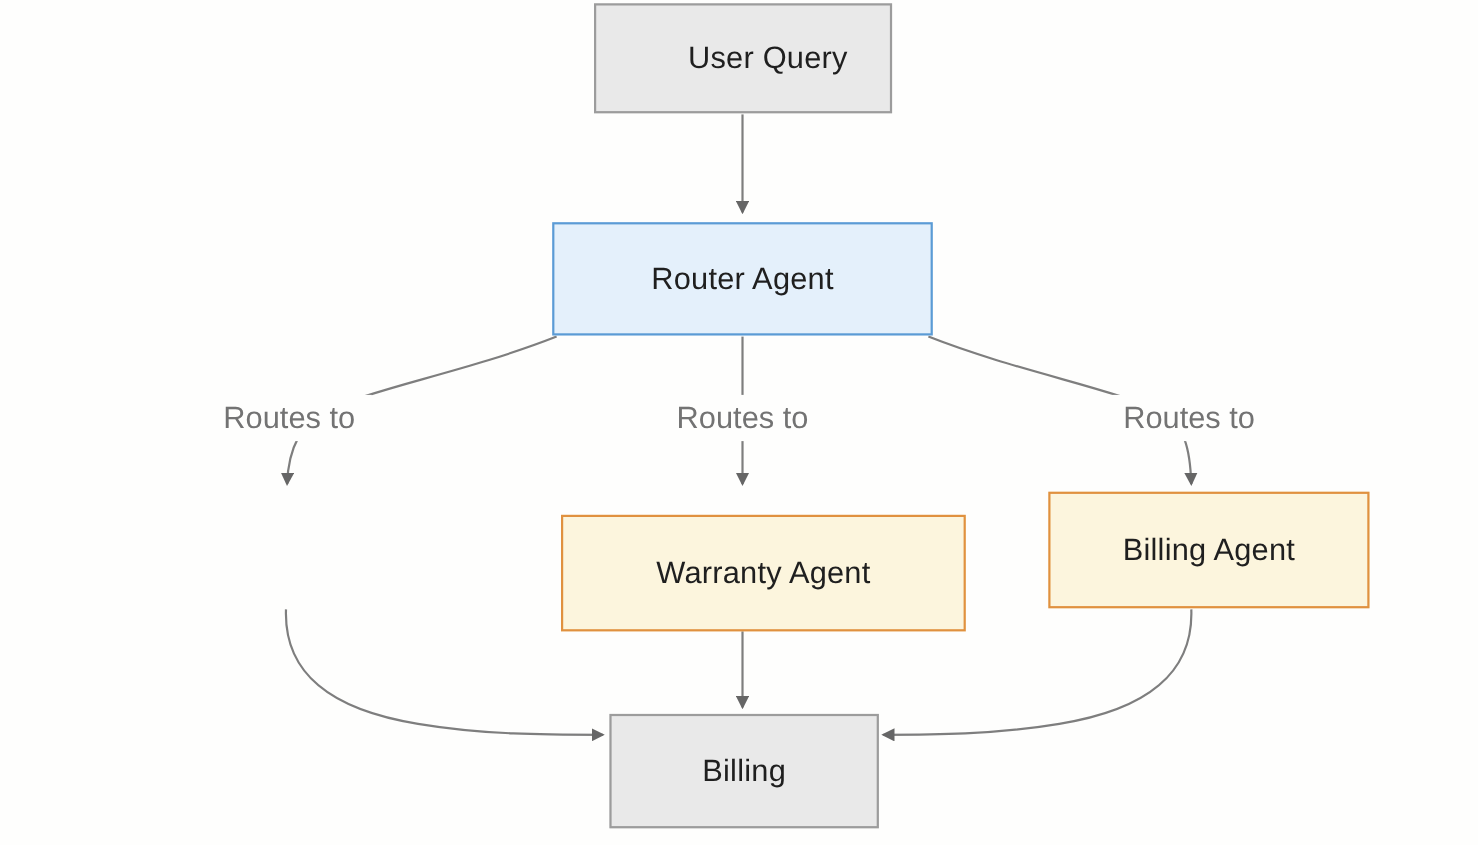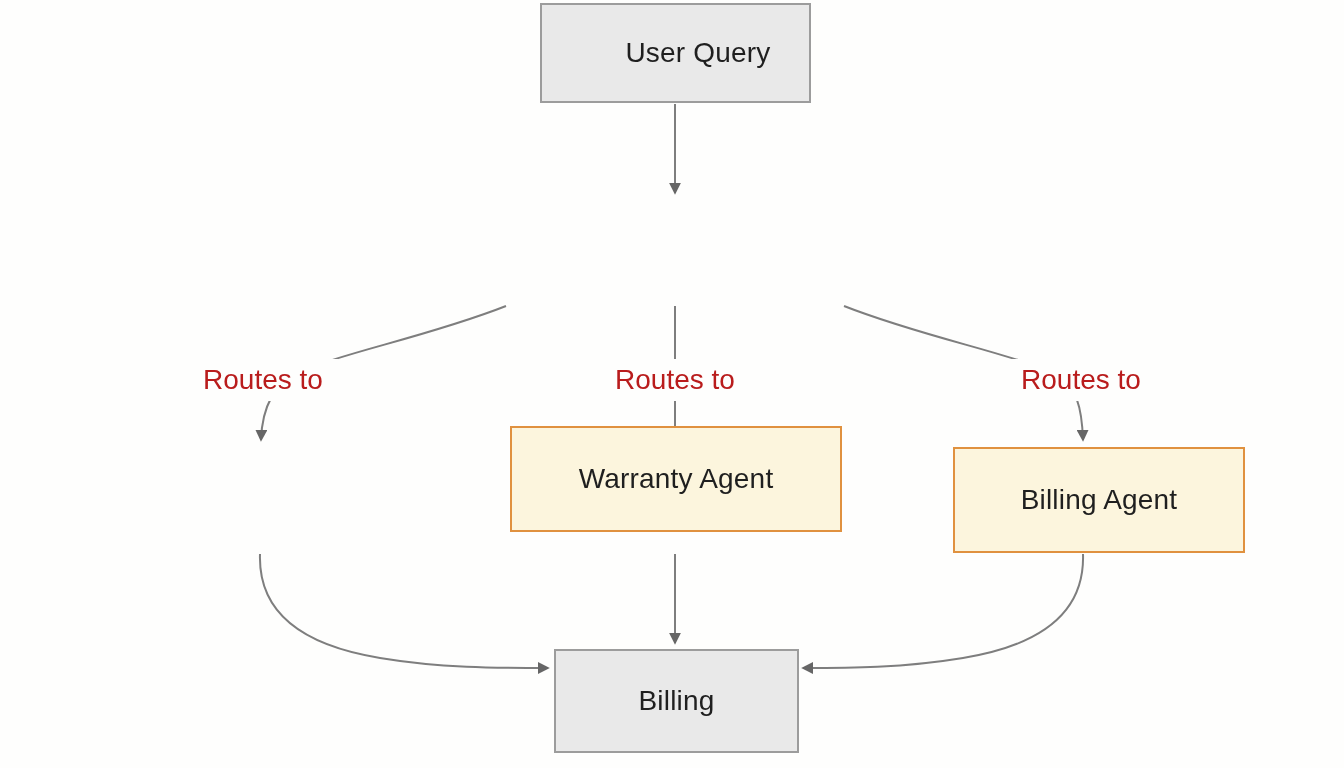--- a/index.html
+++ b/index.html
@@ -55,28 +55,28 @@
     background: #fcf5dd;
     border: 2.5px solid #e0913f;
   }
   .edge-label {
     position: absolute;
     width: 150px;
     height: 42px;
     line-height: 42px;
     text-align: center;
     font-size: 28px;
-    color: #b91c1c;
+    color: #737373;
     background: #fefefd;
   }
   
   #node-user-query    { left: 540px; top: 3px;   width: 271px; height: 100px; padding-left: 45px; }
   #node-router-agent  { left: 502px; top: 202px; width: 346px; height: 103px; }
   #node-returns-agent { left: 106px; top: 447px; width: 310px; height: 106px; }
-  #node-warranty-agent{ left: 510px; top: 426px; width: 332px; height: 106px; }
+  #node-warranty-agent{ left: 510px; top: 468px; width: 368px; height: 106px; }
   #node-billing-agent { left: 936px; top: 447px; width: 292px; height: 106px; margin-left: 17px; }
   #node-response      { left: 554px; top: 649px; width: 245px; height: 104px; }
   
   #edge-label-left  { left: 188px;  top: 359px; }
   #edge-label-mid   { left: 600px;  top: 359px; }
   #edge-label-right { left: 1006px; top: 359px; }
 </style>
 </head>
 <body>
 
@@ -107,20 +107,23 @@
   <div class="edge-label" id="edge-label-left">Routes to</div>
 
   <div class="edge-label" id="edge-label-mid">Routes to</div>
 
   <div class="edge-label" id="edge-label-right">Routes to</div>
 
   <div class="node gray" id="node-user-query">
     <span>User Query</span>
   </div>
 
+  <div class="node blue" id="node-router-agent">
+    <span>Router Agent</span>
+  </div>
 
 
   <div class="node cream" id="node-warranty-agent">
     <span>Warranty Agent</span>
   </div>
 
   <div class="node cream" id="node-billing-agent">
     <span>Billing Agent</span>
   </div>
 

